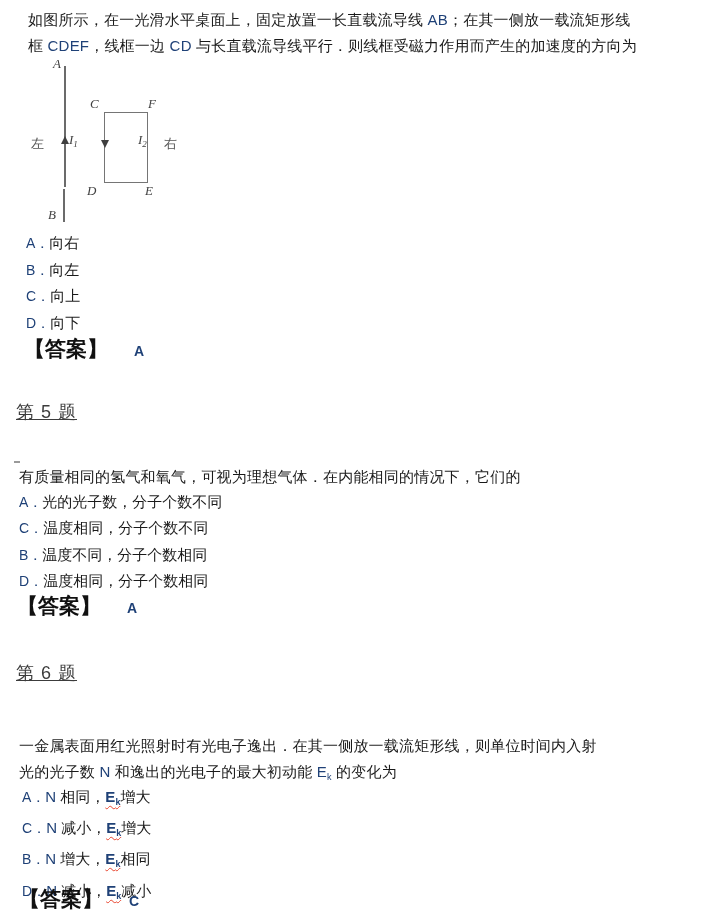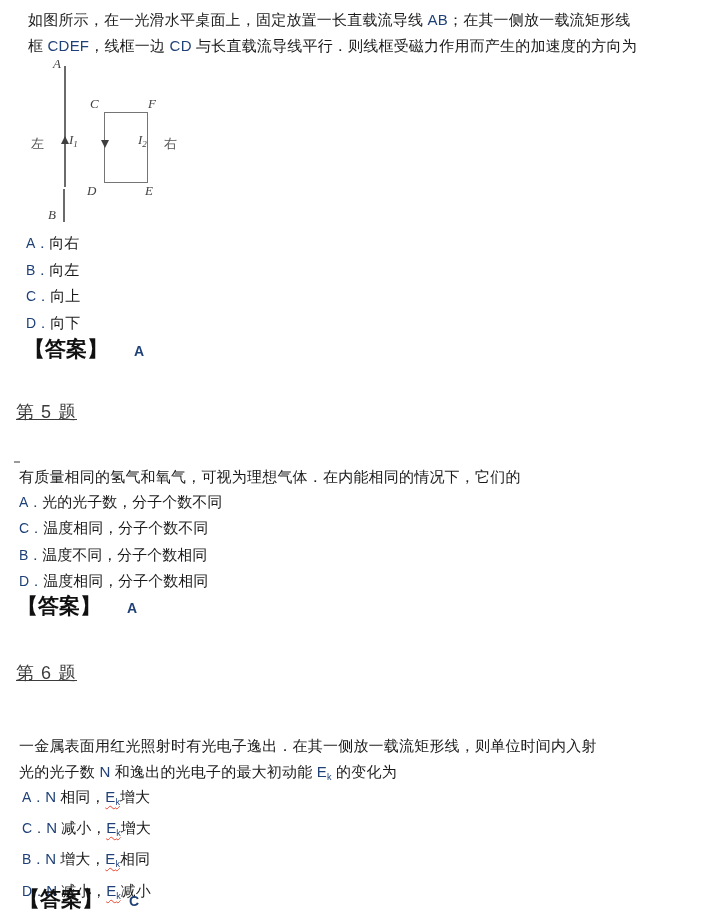--- a/index.html
+++ b/index.html
@@ -10,21 +10,21 @@
   .qtext { font-size:15px; line-height:26px; color:#1a1a1a; letter-spacing:0.2px; }
   .latin { color:#1f4177; font-family:"Liberation Sans",sans-serif; }
   .opt-row { font-size:15px; color:#1a1a1a; }
   .opt-label { color:#1f4177; font-size:14px; }
   .ans-label { font-weight:700; font-size:21px; color:#111; }
   .ans-value { font-weight:700; font-size:14px; color:#1f4177; margin-left:26px; }
   .heading { font-size:18px; color:#3c3c3c; letter-spacing:1px;text-decoration:underline; }
 
   .sub { font-size:9px; vertical-align:-3px; }
   .wavy { text-decoration:underline; text-decoration-style:wavy; text-decoration-color:#e8442e;
-          text-decoration-thickness:1px; text-underline-offset:3px; text-decoration-skip-ink:none; }
+          text-decoration-thickness:1px; text-underline-offset:3px; text-decoration-skip-ink:none;font-weight:bold; }
 
   
   .diagram { position:absolute; left:28px; top:56px; width:180px; height:178px; }
   .dg-label { position:absolute; font-family:"Liberation Serif","DejaVu Serif",serif;
               font-style:italic; font-size:13px; color:#3f3f3f; }
   .dg-cjk { position:absolute; font-size:13px; color:#555; font-style:normal; }
   .wire { position:absolute; background:#6b6b6b; width:1.5px; }
   .loop { position:absolute; border:1.5px solid #757575; background:transparent; }
   .arrow-up { position:absolute; width:0; height:0;
               border-left:4px solid transparent; border-right:4px solid transparent;

